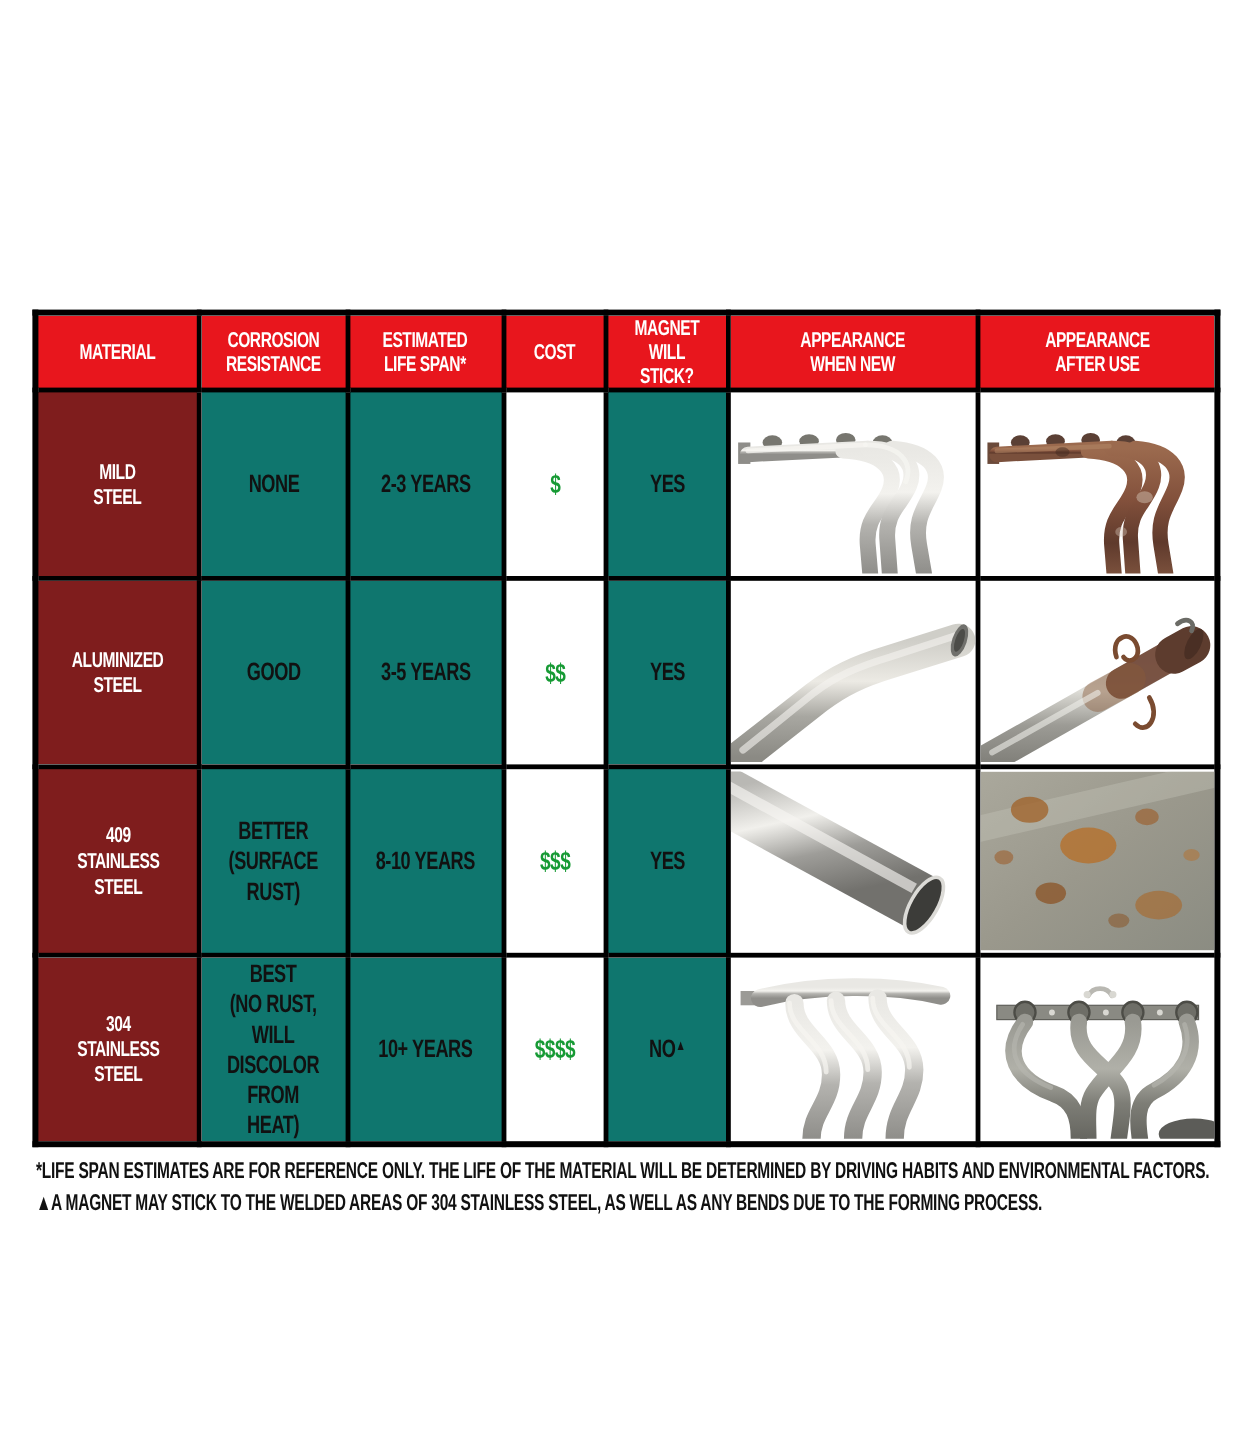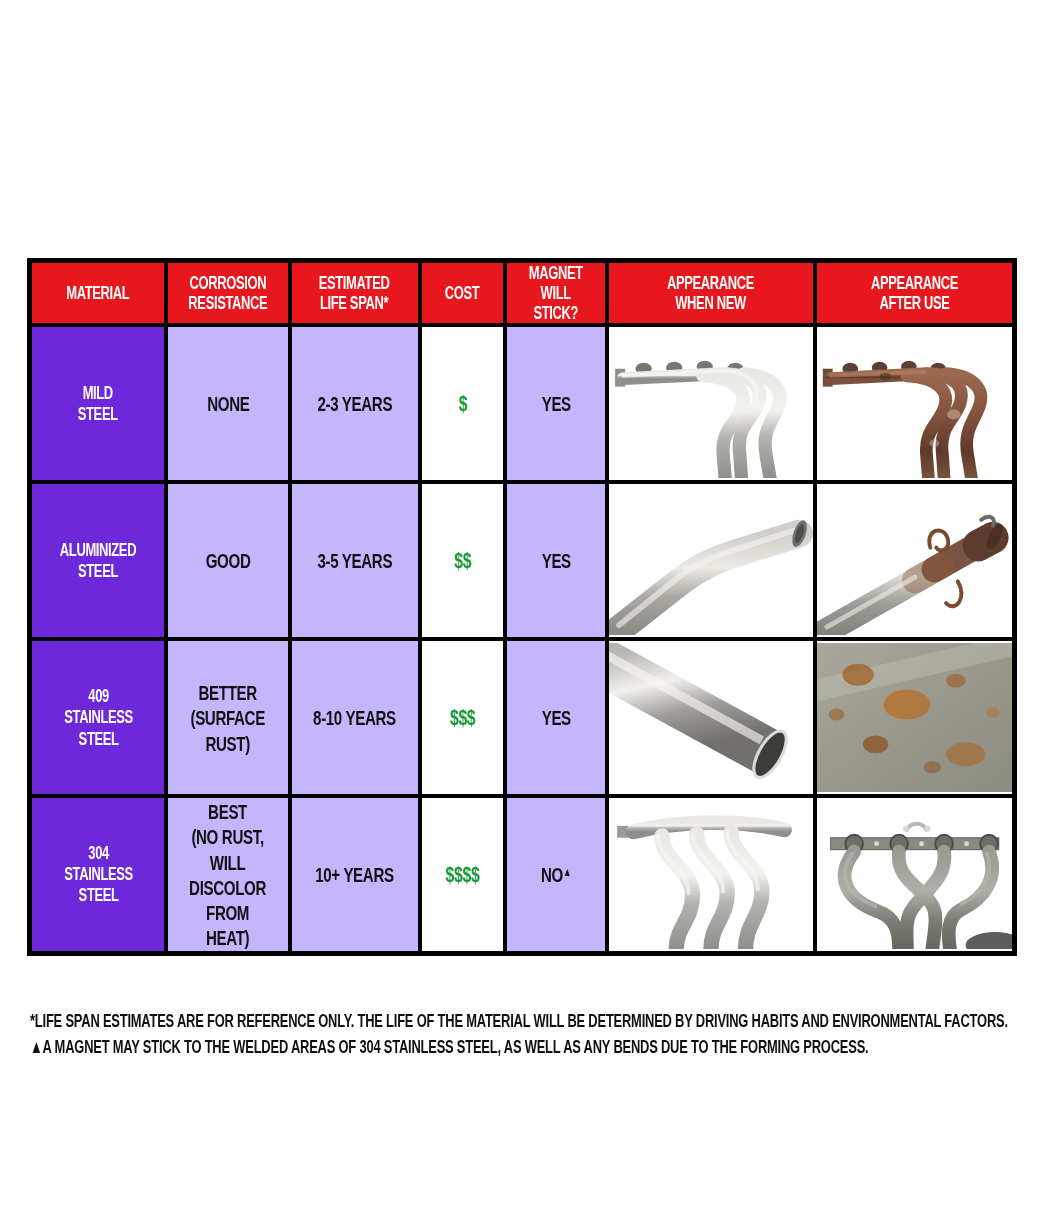--- a/index.html
+++ b/index.html
@@ -7,27 +7,27 @@
   .canvas{position:absolute;inset:0;}
   .title{position:absolute;top:216px;left:0;width:1044px;text-align:center;
          font-size:37px;font-weight:700;white-space:nowrap;}
   .cond{display:inline-block;transform:scaleX(0.72);transform-origin:center center;letter-spacing:-0.5px;}
   table.cmp{position:absolute;left:27px;top:258px;width:990px;border-collapse:collapse;
             table-layout:fixed;border:5px solid #000;background:#fff;}
   table.cmp th,table.cmp td{border:4px solid #000;padding:0;text-align:center;vertical-align:middle;overflow:hidden;}
   tr.hdr{height:59px;}
   tr.row{height:157px;}
   th.colhead{background:#e8161d;color:#fff;font-size:18px;font-weight:700;line-height:1.12;}
-  td.mat{background:#6d28d9;color:#fff;font-size:18px;font-weight:700;line-height:1.18;}
-  td.txt{font-size:21px;font-weight:700;line-height:1.2;background:#c4b5fd;}
+  td.mat{background:#7f1d1d;color:#fff;font-size:18px;font-weight:700;line-height:1.18;}
+  td.txt{font-size:21px;font-weight:700;line-height:1.2;background:#0f766e;}
   td.cost{font-size:22px;font-weight:700;color:#169a34;background:#fff;letter-spacing:-1px;}
   td.photo{background:#fff;padding:0;}
   td.photo svg{display:block;width:100%;height:149px;}
   sup.tri{font-size:12px;vertical-align:6px;letter-spacing:0;}
-  .footnotes{position:absolute;left:30px;top:964px;width:1010px;font-weight:700;font-size:19px;line-height:1.38;margin-top:44px;}
+  .footnotes{position:absolute;left:30px;top:964px;width:1010px;font-weight:700;font-size:19px;line-height:1.38;}
   .footnotes .line{white-space:nowrap;transform:scaleX(0.68);transform-origin:left center;letter-spacing:-0.3px;}
 </style>
 </head>
 <body>
 
 <div class="canvas">
 
 
   <table class="cmp">
     <colgroup>

